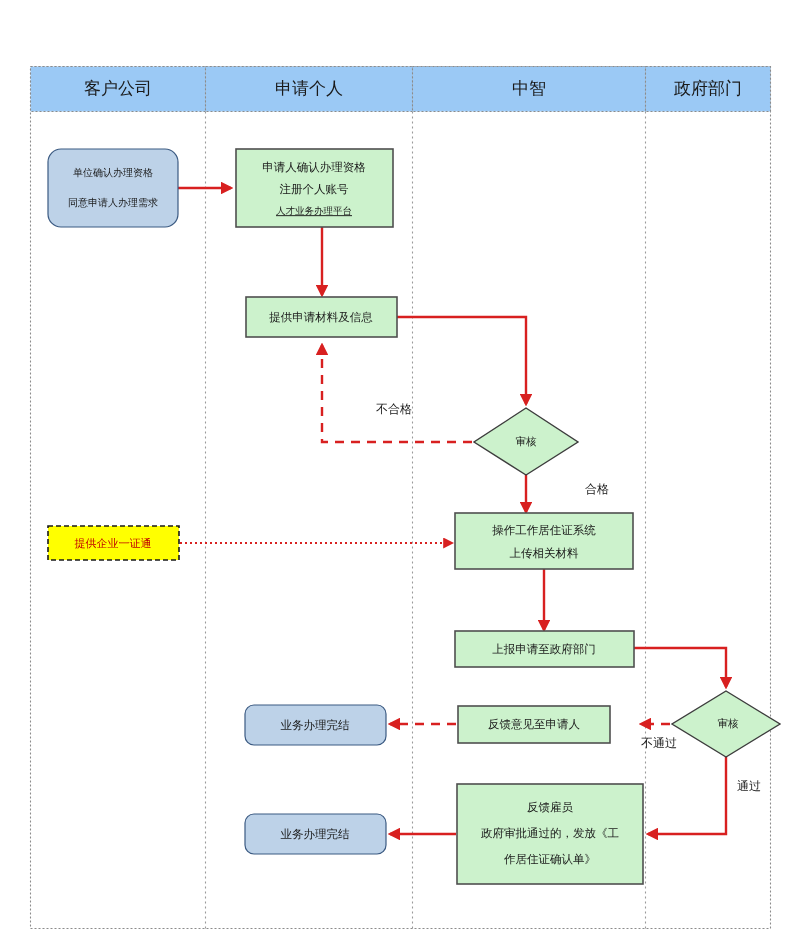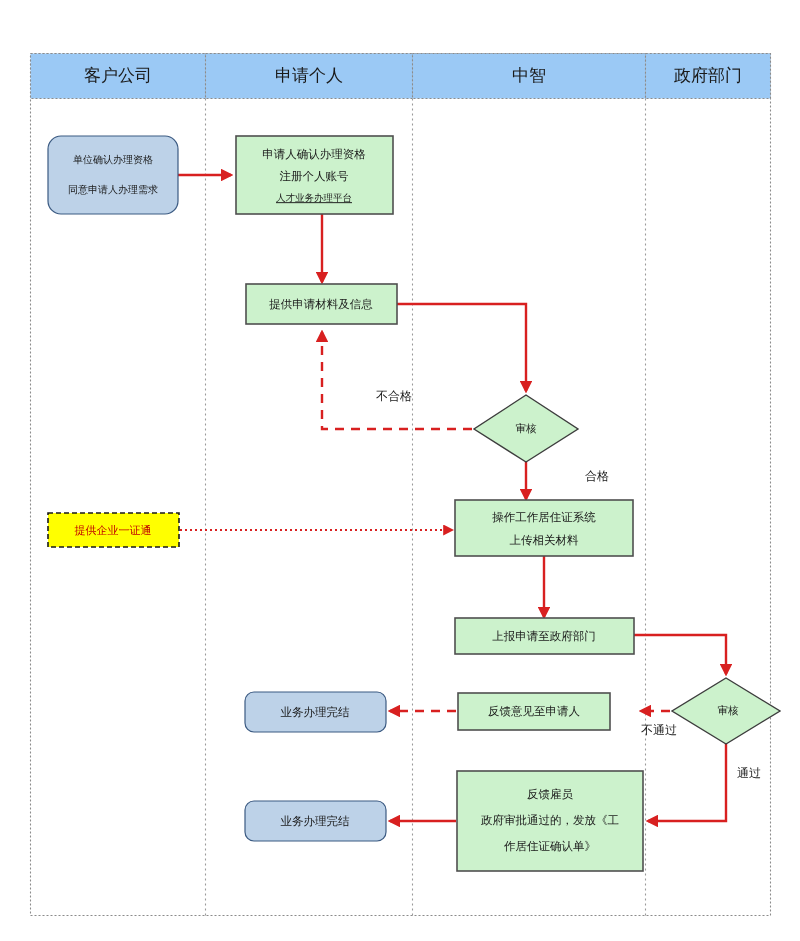--- a/index.html
+++ b/index.html
@@ -9,21 +9,21 @@
   }
   body {
     width: 800px;
     height: 941px;
     position: relative;
     font-family: "Liberation Serif", "DejaVu Serif", serif;
     overflow: hidden;
   }
   #canvas {
     position: absolute;
-    left: 0; top: 3px;
+    left: 0; top: 16px;
     width: 800px;
     height: 765px;
   }
   svg#flow {
     position: absolute;
     left: 0; top: 0;
     width: 800px;
     height: 941px;
   }
   

